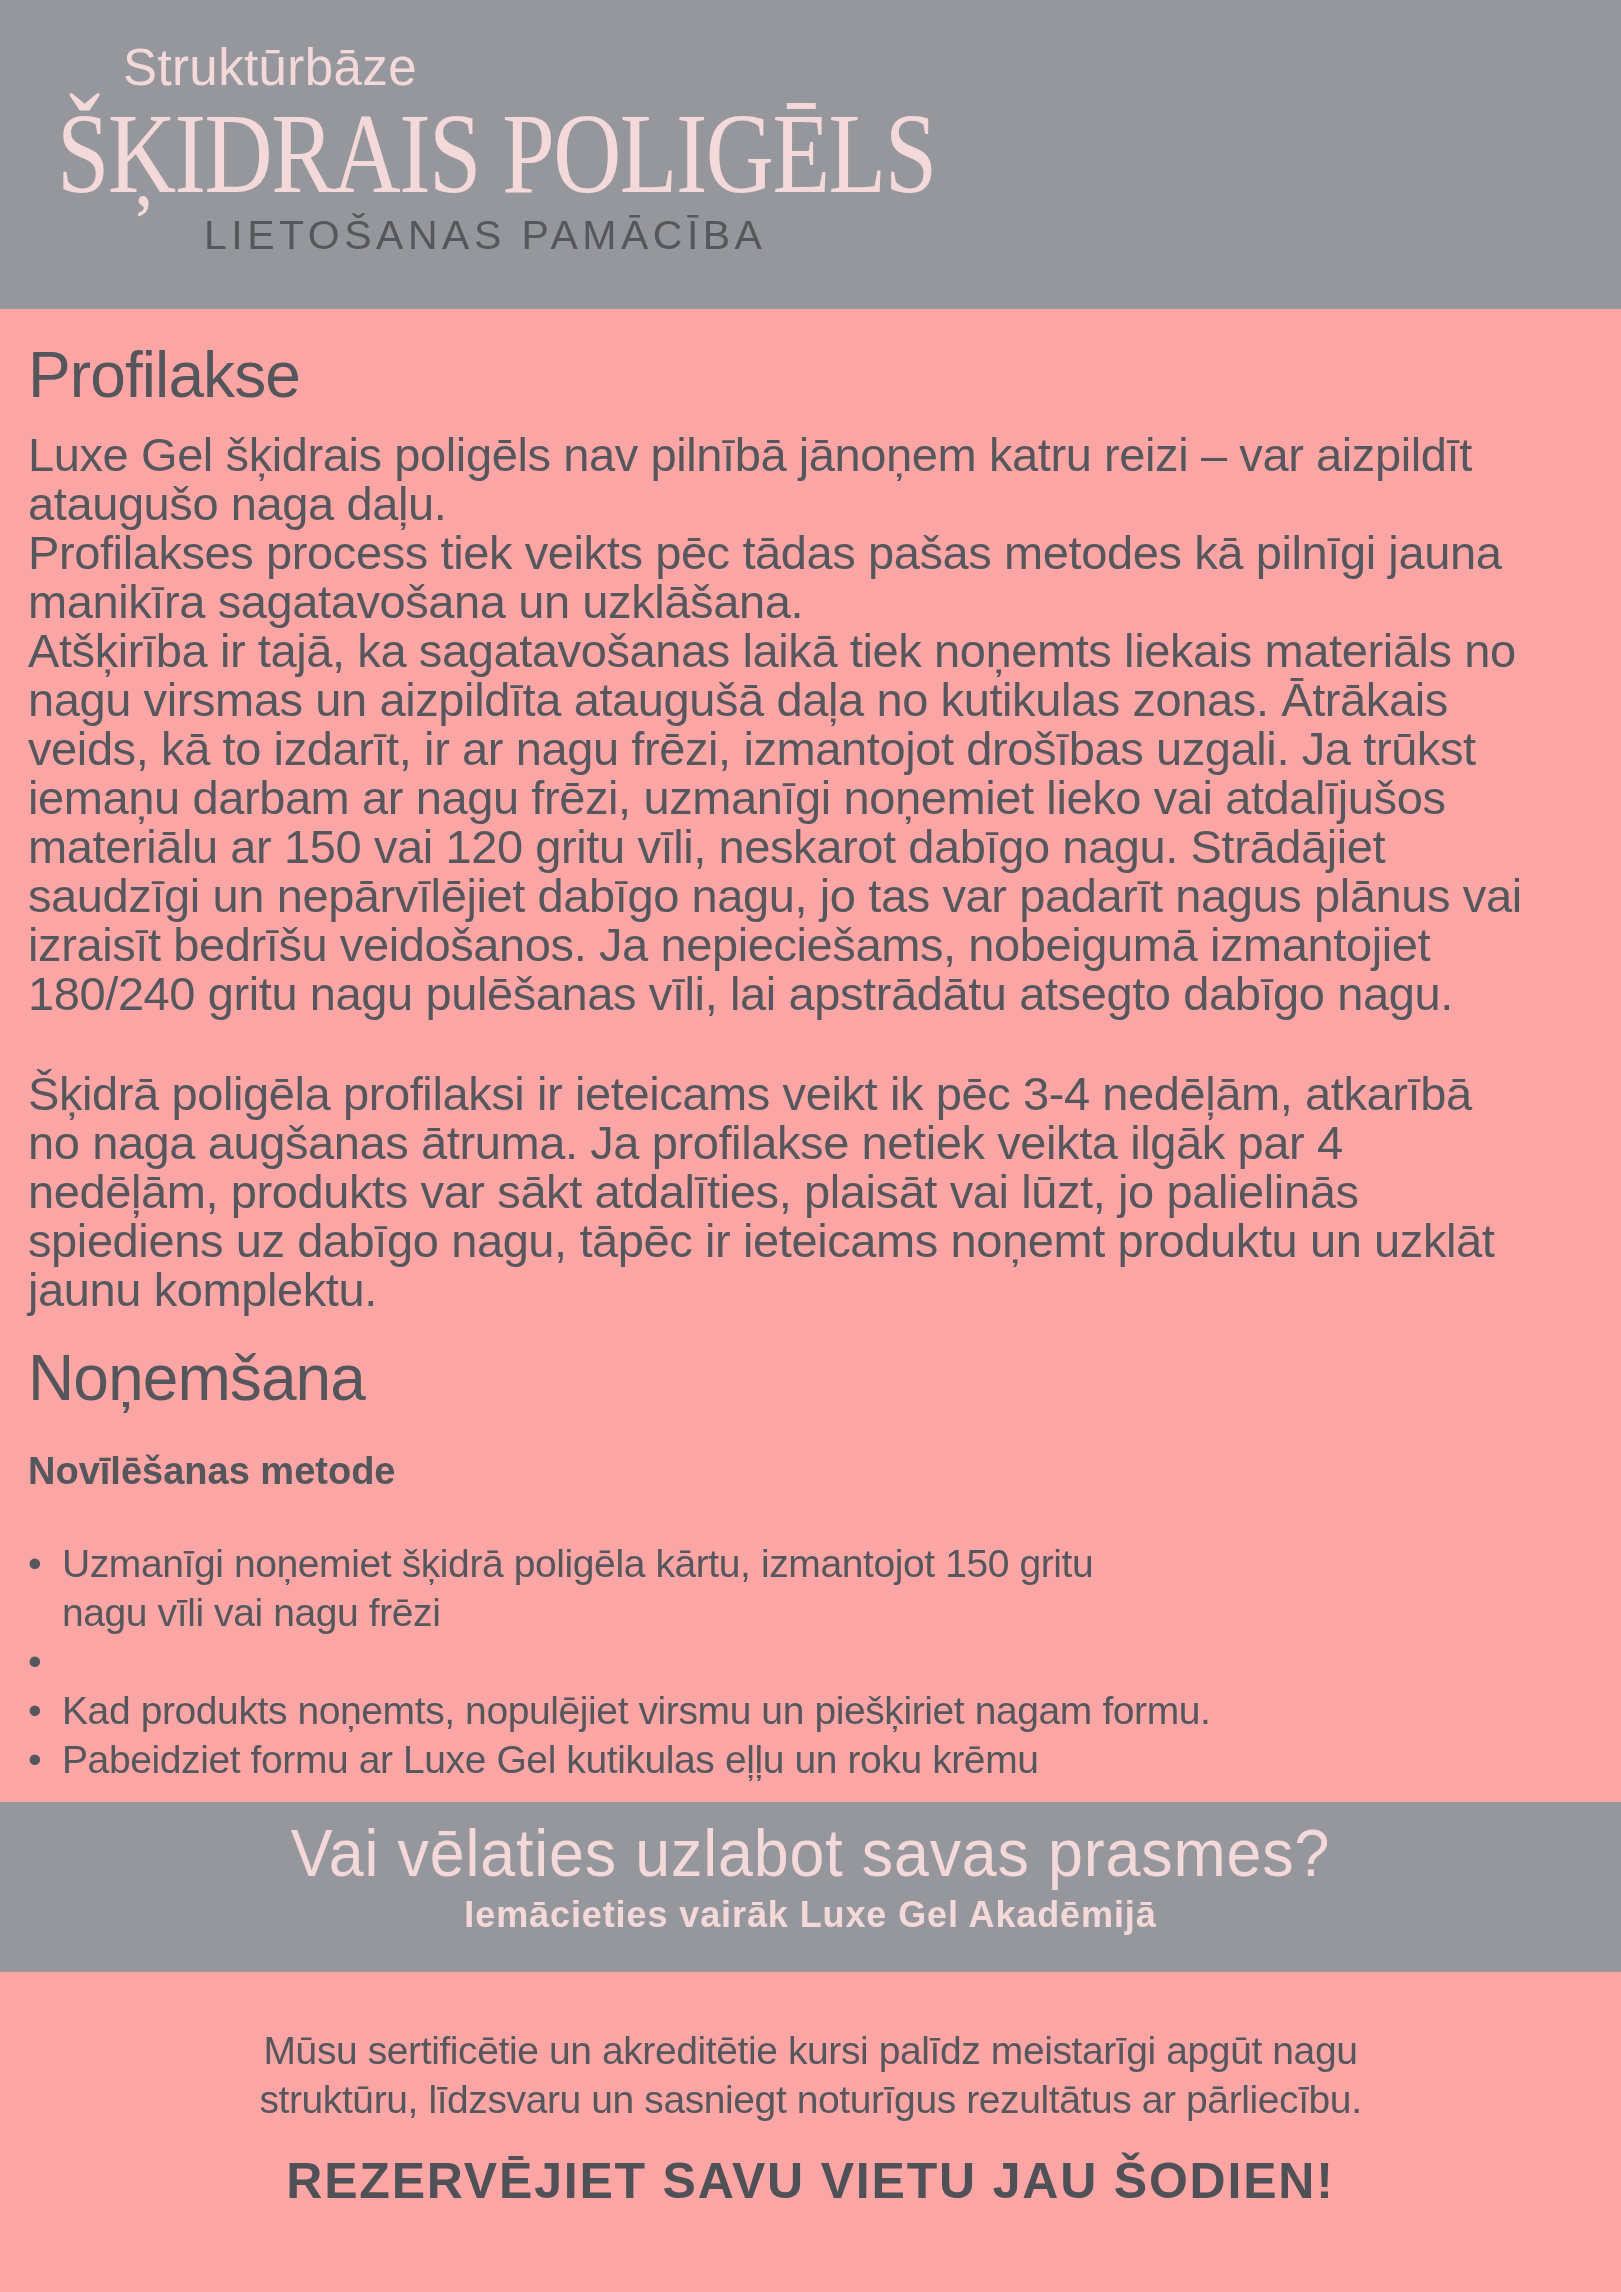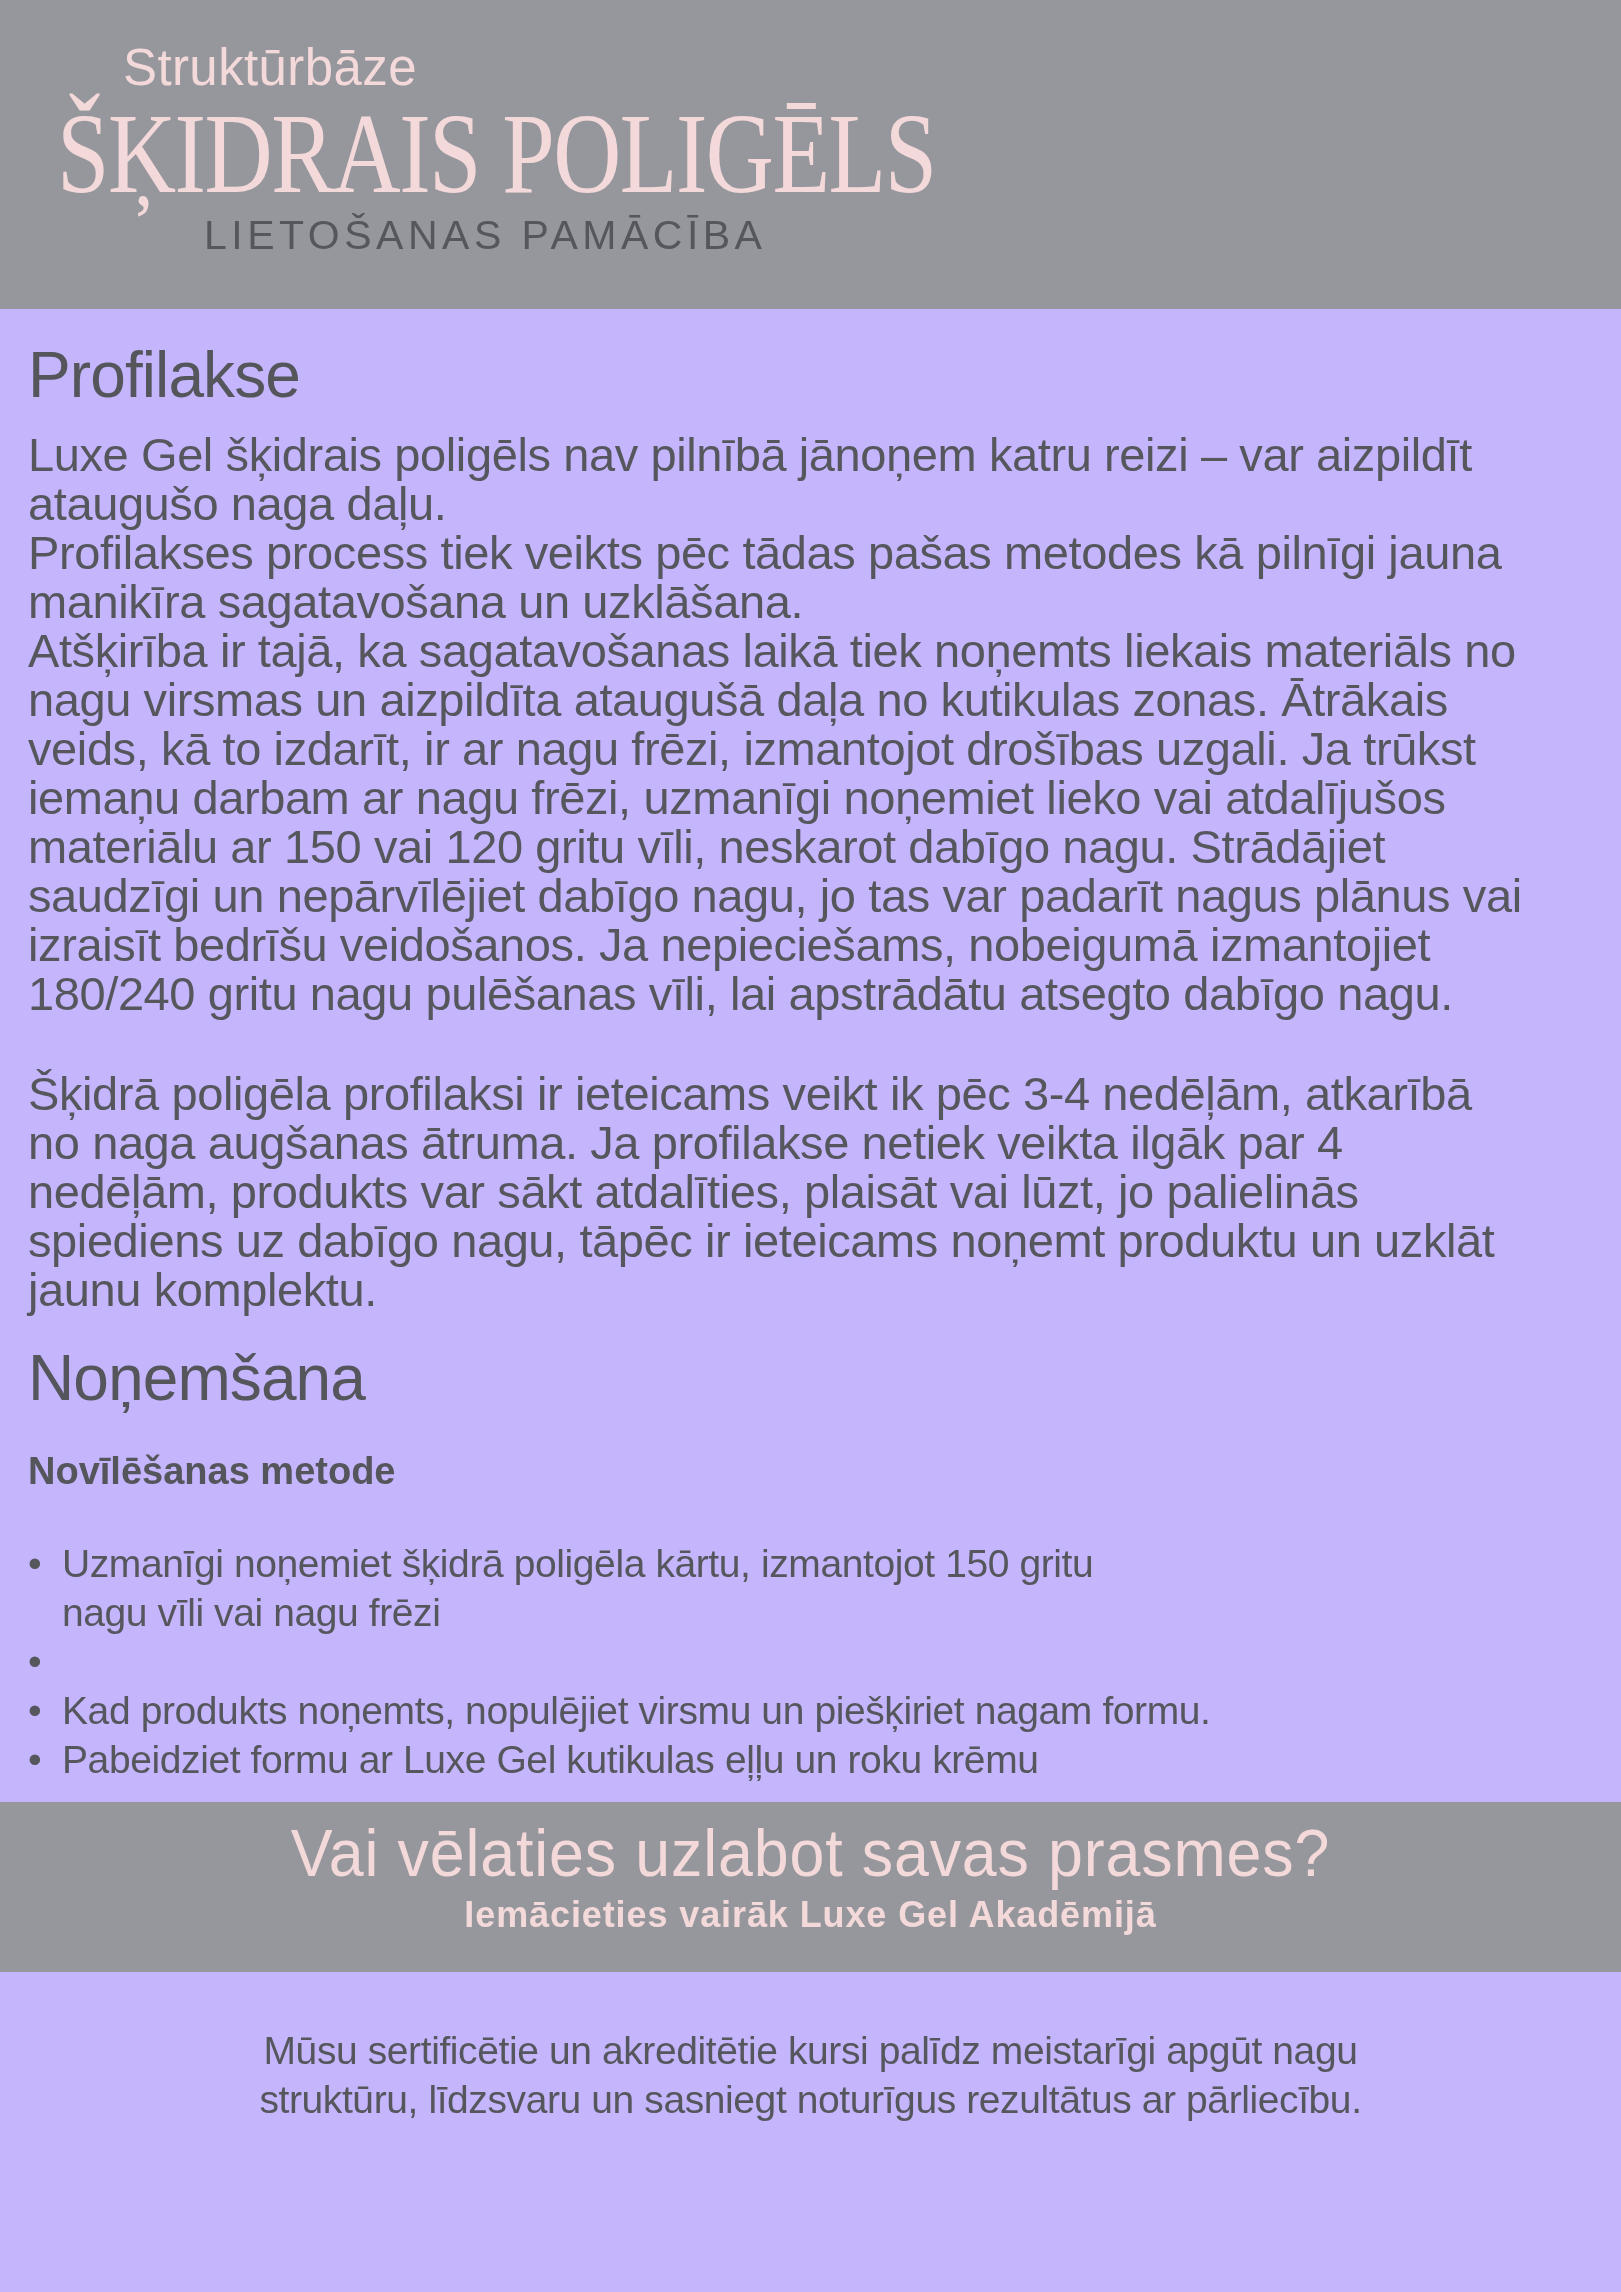--- a/index.html
+++ b/index.html
@@ -1,19 +1,19 @@
 <!DOCTYPE html>
 <html style="font-size:14.3px"><head>
 <meta charset="utf-8">
 <style>
   html,body { margin:0; padding:0; }
   .page {
     position:relative;
     width:1621px; height:2293px;
-    background:#c4b5fd;
+    background:#fca5a5;
     font-family:"Liberation Sans", sans-serif;
     color:#55575d;
     overflow:hidden;
   }
 
   
   .hero {
     height:309px;
     background:#96979c;
     color:#f4d9da;
@@ -187,16 +187,17 @@
   </main>
 
   <section class="banner">
     <div class="banner-title">Vai vēlaties uzlabot savas prasmes?</div>
     <div class="banner-subtitle">Iemācieties vairāk Luxe Gel Akadēmijā</div>
   </section>
 
   <footer class="footer">
     <p class="footer-text">Mūsu sertificētie un akreditētie kursi palīdz meistarīgi apgūt nagu
 struktūru, līdzsvaru un sasniegt noturīgus rezultātus ar pārliecību.</p>
+    <p class="footer-cta">REZERVĒJIET SAVU VIETU JAU ŠODIEN!</p>
   </footer>
 
 </div>
 
 
 </body></html>

